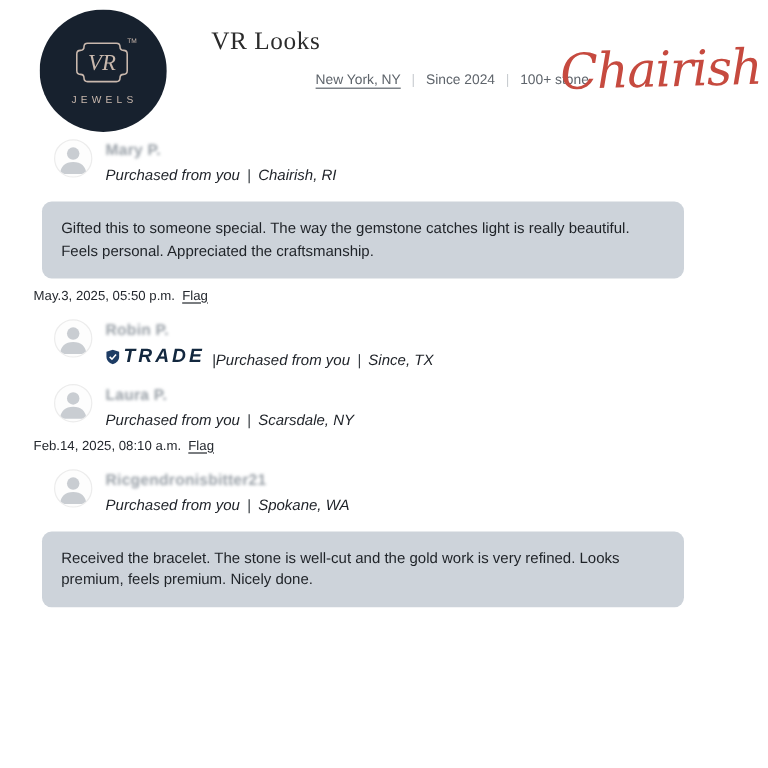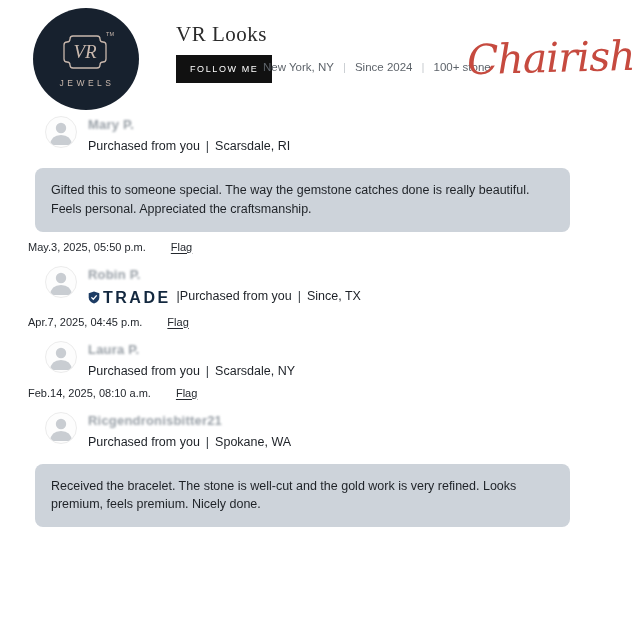--- a/index.html
+++ b/index.html
@@ -9,43 +9,43 @@
   
   .header{position:absolute;top:0;left:0;width:640px;height:118px;}
   .logo-wrap{position:absolute;left:33px;top:8px;width:106px;height:102px;}
   .shop-title{position:absolute;left:176px;top:22px;font-family:"Liberation Serif", serif;
     font-size:21px;font-weight:400;color:#2b2b2b;letter-spacing:.5px;}
   .follow-btn{position:absolute;left:176px;top:55px;background:#111111;color:#ffffff;
     border:none;font-size:9px;letter-spacing:1.6px;padding:9px 14px;cursor:pointer;
     font-family:"Liberation Sans", sans-serif;}
   .shop-meta{position:absolute;left:263px;top:61px;font-size:11.5px;color:#5e646b;
     display:flex;align-items:center;gap:9px;white-space:nowrap;}
-  .shop-meta .loc{color:#5e646b;text-underline-offset:3px;cursor:pointer;}
+  .shop-meta .loc{color:#5e646b;text-decoration:underline;text-underline-offset:3px;cursor:pointer;}
   .meta-sep{color:#c9cdd1;font-weight:300;}
   .chairish{position:absolute;right:6px;top:34px;color:#c64a3f;
     font-family:"DejaVu Serif", serif;font-style:italic;font-size:41px;font-weight:500;
     letter-spacing:-1px;transform:rotate(-1.5deg);white-space:nowrap;}
 
   
   .reviews{position:absolute;top:116px;left:35px;width:535px;}
   .review{margin-bottom:13px;}
   .rev-head{display:flex;align-items:flex-start;gap:11px;margin-left:10px;}
   .avatar{width:30px;height:30px;border-radius:50%;background:#fdfdfd;border:1px solid #ececec;
     overflow:hidden;flex:0 0 auto;}
   .rev-id{padding-top:1px;}
   .rev-name{font-size:13px;font-weight:bold;color:#9aa1a8;filter:blur(1.3px);
     letter-spacing:.2px;margin-bottom:7px;}
-  .rev-meta{font-size:12.5px;color:#1d2127;display:flex;align-items:flex-start;gap:6px;white-space:nowrap;}
+  .rev-meta{font-size:12.5px;color:#1d2127;display:flex;align-items:flex-end;gap:6px;white-space:nowrap;font-style:italic;}
   .trade-badge{display:inline-flex;align-items:center;gap:3px;font-weight:bold;
     font-size:16px;letter-spacing:2.5px;color:#13283f;}
   .pipe{color:#3a3f45;}
   .rev-box{margin-top:15px;background:#cdd3da;border-radius:8px;padding:13px 16px;
     font-size:12.5px;line-height:1.5;color:#1e2227;}
   .rev-foot{margin-top:9px;margin-left:-7px;font-size:11px;color:#24282e;}
-  .flag-link{margin-left:25px;color:#24282e;text-decoration:underline;text-underline-offset:2px;cursor:pointer;}
+  .flag-link{margin-left:6px;color:#24282e;text-decoration:underline;text-underline-offset:2px;cursor:pointer;}
 </style>
 </head>
 <body>
 
 <div class="page">
 
   <div class="header">
 
     <div class="logo-wrap">
       <svg width="106" height="102" viewBox="0 0 106 102">
@@ -53,21 +53,20 @@
 
         <path d="M40 28 h24 q3 0 3 3 q0 3 3 3 q3 0 3 3 v14 q0 3 -3 3 q-3 0 -3 3 q0 3 -3 3 h-24 q-3 0 -3 -3 q0 -3 -3 -3 q-3 0 -3 -3 v-14 q0 -3 3 -3 q3 0 3 -3 q0 -3 3 -3 z" fill="none" stroke="#C9B8AD" stroke-width="1.3"></path>
         <text x="52" y="50" text-anchor="middle" fill="#C9B8AD" font-family="Liberation Serif, serif" font-style="italic" font-size="19">VR</text>
         <text x="77" y="28" text-anchor="middle" fill="#C9B8AD" font-size="5.5" font-family="Liberation Sans, sans-serif">TM</text>
         <text x="54" y="78" text-anchor="middle" fill="#C9B8AD" font-size="8.5" letter-spacing="3.5" font-family="Liberation Sans, sans-serif">JEWELS</text>
       </svg>
     </div>
 
     <div class="shop-title">VR Looks</div>
 
-    <button class="follow-btn">FOLLOW ME</button>
 
     <div class="shop-meta">
       <span class="loc">New York, NY</span>
       <span class="meta-sep">|</span>
       <span>Since 2024</span>
       <span class="meta-sep">|</span>
       <span>100+ stone</span>
     </div>
 
     <div class="chairish">Chairish</div>
@@ -81,25 +80,25 @@
           <circle cx="15" cy="11" r="5.2" fill="#c9cdd2"></circle>
           <path d="M4 28 q1 -10 11 -10 q10 0 11 10 z" fill="#c9cdd2"></path>
         </svg>
       </div>
       <div class="rev-id">
         <div class="rev-name">Mary P.</div>
         <div class="rev-meta">
 
           <span>Purchased from you</span>
           <span class="pipe">|</span>
-          <span>Scarsdale, RI</span>
+          <span>Chairish, RI</span>
         </div>
       </div>
     </div>
-    <div class="rev-box">Gifted this to someone special. The way the gemstone catches done is really beautiful. Feels personal. Appreciated the craftsmanship.</div>
+    <div class="rev-box">Gifted this to someone special. The way the gemstone catches light is really beautiful. Feels personal. Appreciated the craftsmanship.</div>
     <div class="rev-foot">
       <span>May.3, 2025, 05:50 p.m.</span><span class="flag-link">Flag</span>
     </div>
   </div>
 
   <div class="review">
     <div class="rev-head">
       <div class="avatar">
         <svg width="30" height="30" viewBox="0 0 30 30">
           <circle cx="15" cy="11" r="5.2" fill="#c9cdd2"></circle>
@@ -114,23 +113,20 @@
               <path d="M6 .5 L11.3 2.2 V6.5 Q11.3 10.6 6 12.5 Q.7 10.6 .7 6.5 V2.2 Z" fill="#1d3c64"></path>
               <path d="M3.4 6.4 L5.3 8.3 L8.7 4.4" fill="none" stroke="#ffffff" stroke-width="1.3"></path>
             </svg>
             <span>TRADE</span>
           </span>
           <span>|Purchased from you</span>
           <span class="pipe">|</span>
           <span>Since, TX</span>
         </div>
       </div>
-    </div>
-    <div class="rev-foot">
-      <span>Apr.7, 2025, 04:45 p.m.</span><span class="flag-link">Flag</span>
     </div>
   </div>
 
   <div class="review">
     <div class="rev-head">
       <div class="avatar">
         <svg width="30" height="30" viewBox="0 0 30 30">
           <circle cx="15" cy="11" r="5.2" fill="#c9cdd2"></circle>
           <path d="M4 28 q1 -10 11 -10 q10 0 11 10 z" fill="#c9cdd2"></path>
         </svg>

